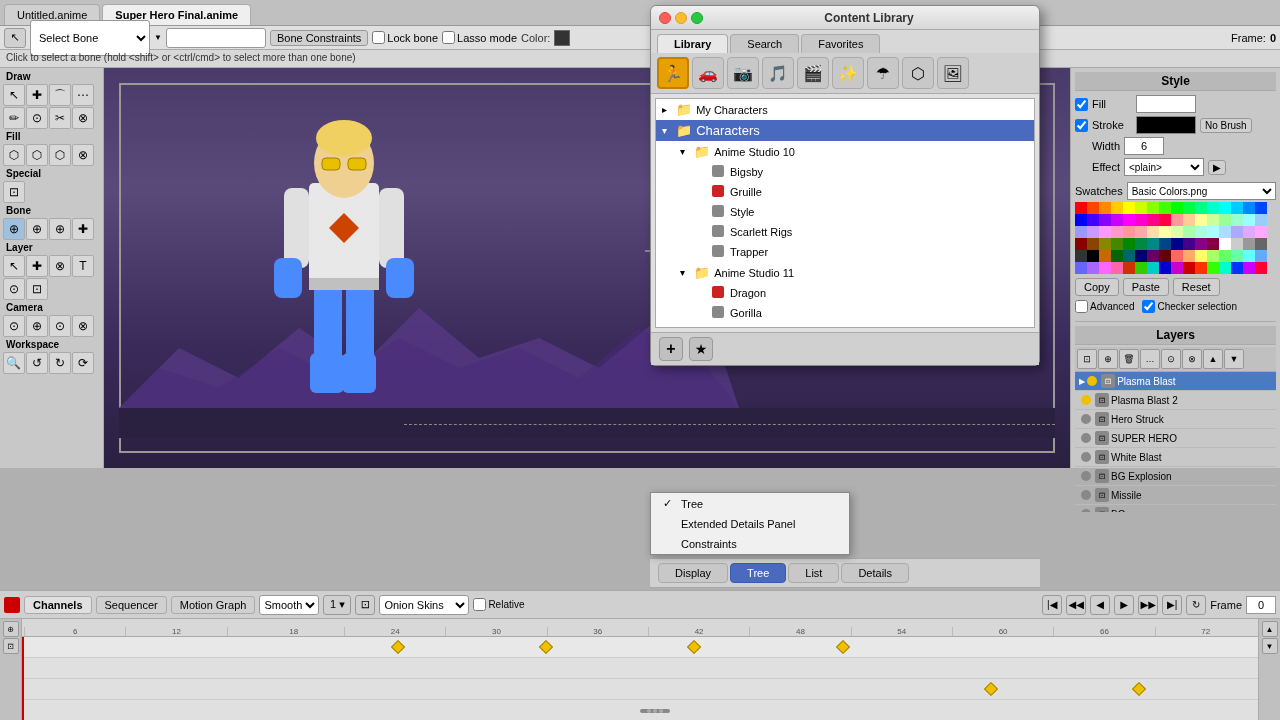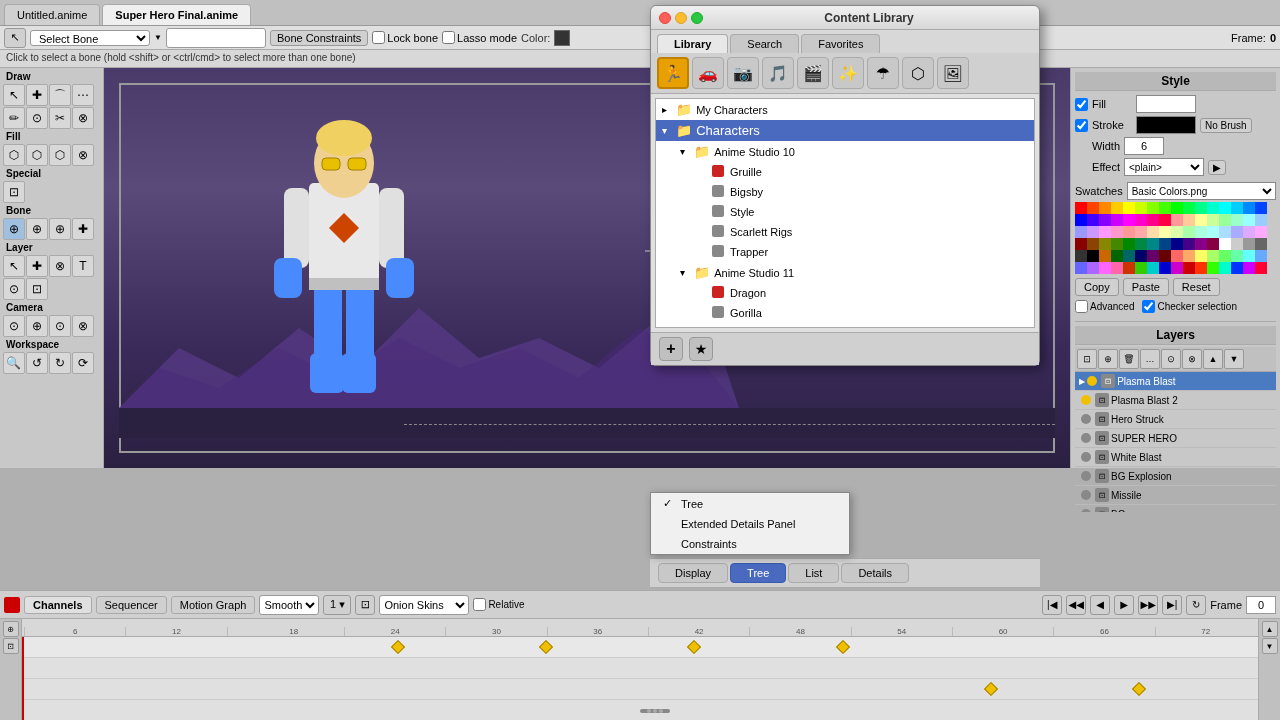--- a/index.html
+++ b/index.html
@@ -1,21 +1,21 @@
 <!DOCTYPE html>
 <html><head>
   <meta charset="utf-8">
   <style>
     * { box-sizing: border-box; margin: 0; padding: 0; }
     body { font-family: Arial, sans-serif; font-size: 11px; background: #b0b0b0; width: 1280px; height: 720px; overflow: hidden; position: relative; }
 
     
     .toolbar { display: flex; align-items: center; height: 24px; background: #e0e0e0; border-bottom: 1px solid #aaa; padding: 0 4px; gap: 4px; }
     .toolbar-btn { background: #d0d0d0; border: 1px solid #999; border-radius: 3px; padding: 1px 6px; cursor: pointer; font-size: 11px; display: flex; align-items: center; gap: 2px; }
-    .toolbar-select { background: #fff; border: 1px solid #999; border-radius: 3px; padding: 1px 4px; font-size: 11px; height: 16px; }
+    .toolbar-select { background: #fff; border: 1px solid #999; border-radius: 3px; padding: 1px 4px; font-size: 11px; height: 36px; }
     .toolbar-text { background: #fff; border: 1px solid #999; border-radius: 3px; padding: 1px 4px; font-size: 11px; height: 20px; width: 100px; }
     .toolbar-label { font-size: 11px; color: #333; }
     .toolbar-check { font-size: 11px; display: flex; align-items: center; gap: 2px; }
     .color-box { width: 16px; height: 16px; background: #333; border: 1px solid #666; }
 
     
     .status-bar { height: 18px; background: #d8d8d8; border-bottom: 1px solid #aaa; font-size: 10px; padding: 2px 6px; color: #333; }
     .tool-btn { width: 22px; height: 22px; background: #d8d8d8; border: 1px solid #aaa; cursor: pointer; display: flex; align-items: center; justify-content: center; font-size: 12px; border-radius: 2px; }
 
     
@@ -515,27 +515,27 @@
         <span style="margin-right:4px;font-size:13px;color:#6060c0;">📁</span>
         <span style="font-size:13px;color:#fff;">Characters</span>
       </div>
       <div style="display: flex; align-items: center; padding: 3px 6px 3px 24px; cursor: pointer; font-size: 11px;">
         <span style="width:12px;font-size:10px;margin-right:2px;">▾</span>
         <span style="margin-right:4px;font-size:13px;color:#888888;">📁</span>
         <span style="font-size:11px;">Anime Studio 10</span>
       </div>
       <div style="display: flex; align-items: center; padding: 3px 6px 3px 42px; cursor: pointer; font-size: 11px;">
         <span style="width:12px;font-size:10px;margin-right:2px;"> </span>
+        <span style="margin-right:4px;"><span style="width:12px;height:12px;background:#888;border-radius:2px;display:inline-block;margin-right:2px;"></span></span>
+        <span style="font-size:11px;">Bigsby</span>
+      </div>
+      <div style="display: flex; align-items: center; padding: 3px 6px 3px 42px; cursor: pointer; font-size: 11px;">
+        <span style="width:12px;font-size:10px;margin-right:2px;"> </span>
         <span style="margin-right:4px;"><span style="width:12px;height:12px;background:#cc2222;border-radius:2px;display:inline-block;margin-right:2px;"></span></span>
         <span style="font-size:11px;">Gruille</span>
-      </div>
-      <div style="display: flex; align-items: center; padding: 3px 6px 3px 42px; cursor: pointer; font-size: 11px;">
-        <span style="width:12px;font-size:10px;margin-right:2px;"> </span>
-        <span style="margin-right:4px;"><span style="width:12px;height:12px;background:#888;border-radius:2px;display:inline-block;margin-right:2px;"></span></span>
-        <span style="font-size:11px;">Bigsby</span>
       </div>
       <div style="display: flex; align-items: center; padding: 3px 6px 3px 42px; cursor: pointer; font-size: 11px;">
         <span style="width:12px;font-size:10px;margin-right:2px;"> </span>
         <span style="margin-right:4px;"><span style="width:12px;height:12px;background:#888;border-radius:2px;display:inline-block;margin-right:2px;"></span></span>
         <span style="font-size:11px;">Style</span>
       </div>
       <div style="display: flex; align-items: center; padding: 3px 6px 3px 42px; cursor: pointer; font-size: 11px;">
         <span style="width:12px;font-size:10px;margin-right:2px;"> </span>
         <span style="margin-right:4px;"><span style="width:12px;height:12px;background:#888;border-radius:2px;display:inline-block;margin-right:2px;"></span></span>
         <span style="font-size:11px;">Scarlett Rigs</span>

